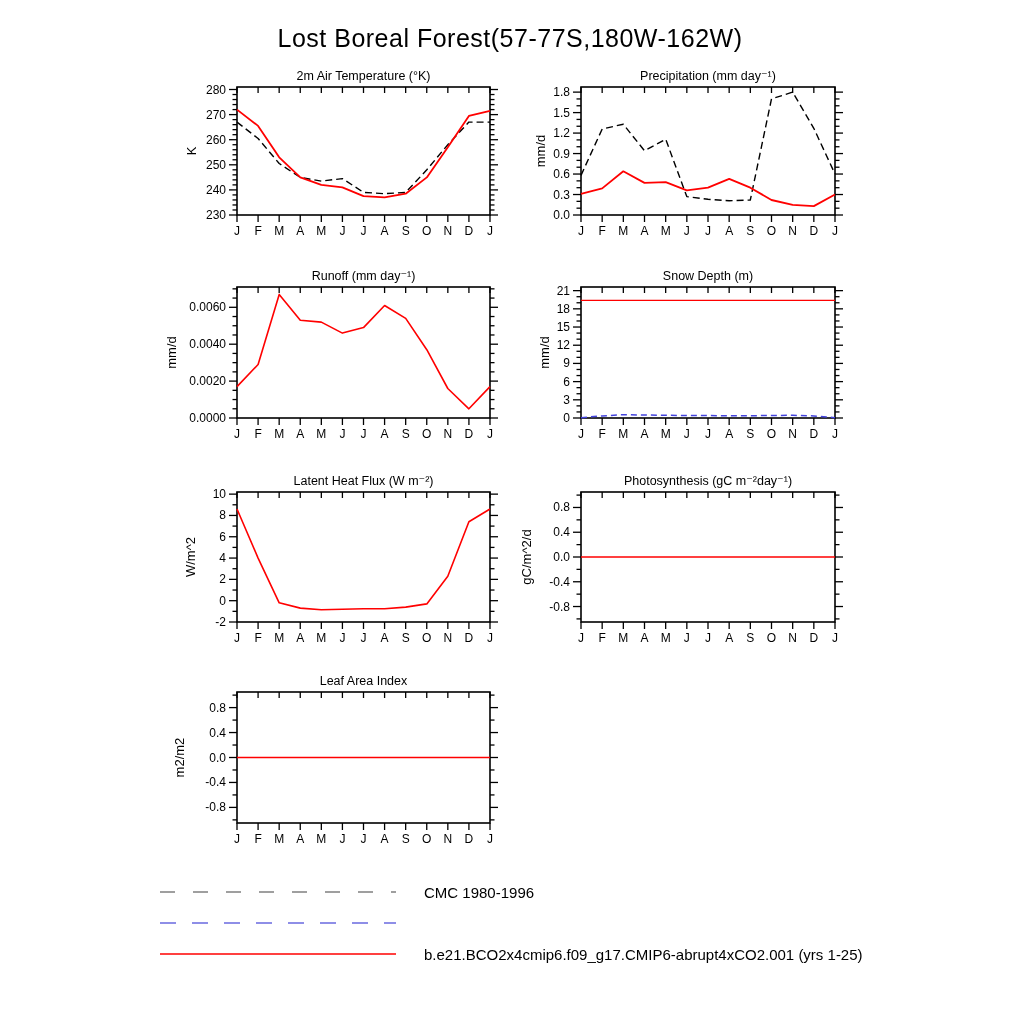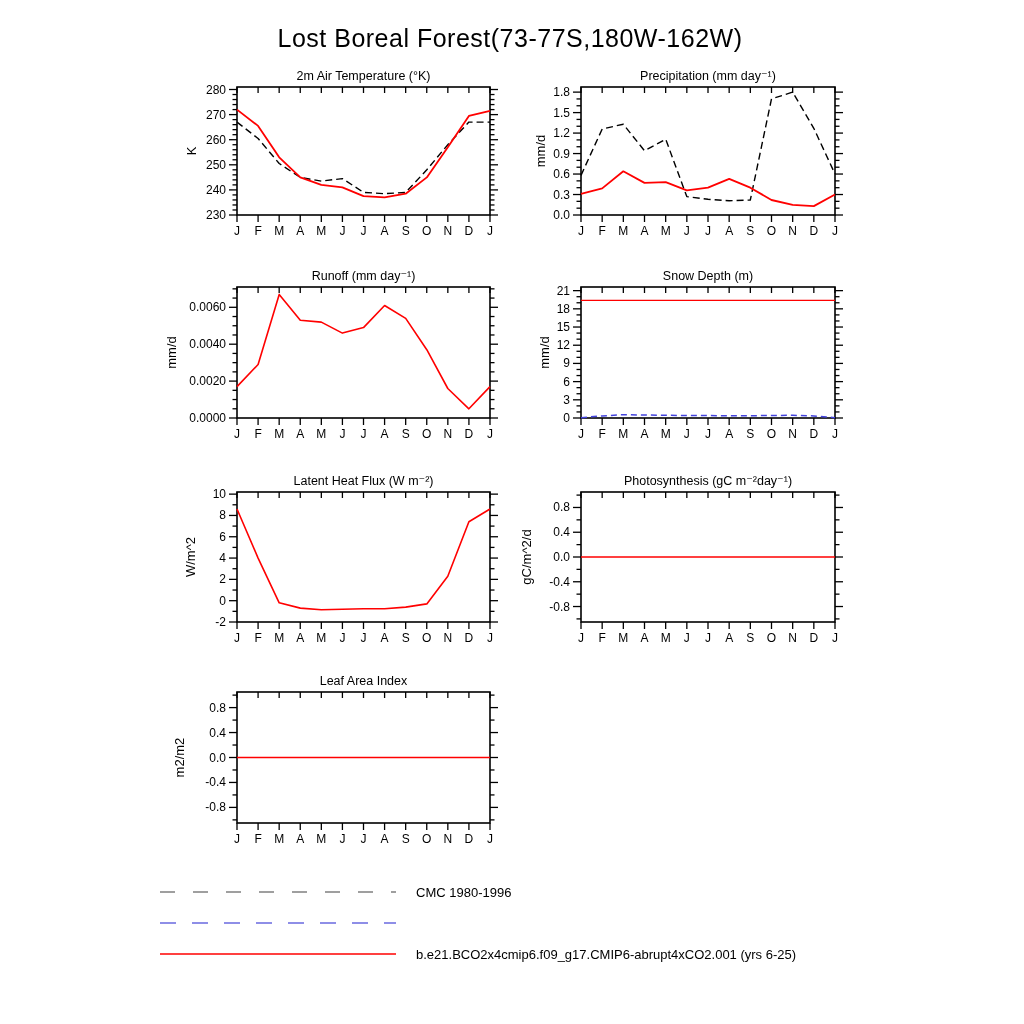--- a/index.html
+++ b/index.html
@@ -2,32 +2,32 @@
 <html><head>
 <meta charset="utf-8">
 <style>
   html,body{margin:0;padding:0;background:#ffffff;}
   body{width:1024px;height:1024px;font-family:"Liberation Sans","DejaVu Sans",sans-serif;color:#000;}
   .figure{position:relative;width:1024px;height:1024px;background:#fff;overflow:hidden;}
   .main-title{position:absolute;top:24px;left:0;width:1020px;text-align:center;font-size:25px;letter-spacing:0.5px;}
   #chart-canvas{position:absolute;top:0;left:0;width:1024px;height:1024px;}
   .legend-row{position:absolute;left:160px;display:flex;align-items:center;height:18px;}
   .legend-sample{width:236px;height:18px;flex:0 0 auto;}
-  .legend-label{margin-left:20px;font-size:13px;white-space:nowrap;}
+  .legend-label{margin-left:28px;font-size:15px;white-space:nowrap;}
   text{fill:#000;}
   .ptitle{font-size:12.5px;}
   .tick-label{font-size:12px;}
   .month-label{font-size:12px;}
   .ylab{font-size:13px;}
 </style>
 </head>
 <body>
 
 <div class="figure">
-  <div class="main-title">Lost Boreal Forest(73-77S,180W-162W)</div>
+  <div class="main-title">Lost Boreal Forest(57-77S,180W-162W)</div>
 
   <svg id="chart-canvas" viewBox="0 0 1024 1024" xmlns="http://www.w3.org/2000/svg">
       <g>
         <rect x="237" y="87" width="253" height="128" fill="none" stroke="#000" stroke-width="1.6"></rect>
         <text x="363.5" y="80" text-anchor="middle" class="ptitle">2m Air Temperature (°K)</text>
         <text x="196" y="151" text-anchor="middle" class="ylab" transform="rotate(-90 196 151)">K</text>
         <g stroke="#000" stroke-width="1.3">
           <line x1="237" y1="215" x2="237" y2="222"></line>
           <line x1="237" y1="87" x2="237" y2="93"></line>
           <line x1="258.0833333333333" y1="215" x2="258.0833333333333" y2="222"></line>
@@ -655,15 +655,15 @@
   </div>
   <div class="legend-row" style="top:914px">
     <svg class="legend-sample">
         <line class="lsample" x1="0" y1="9" x2="236" y2="9" stroke="#6a6ae0" stroke-width="1.6" stroke-dasharray="16,16"></line>
       </svg>
   </div>
   <div class="legend-row" style="top:945px">
     <svg class="legend-sample">
         <line class="lsample" x1="0" y1="9" x2="236" y2="9" stroke="#ff0000" stroke-width="1.4"></line>
       </svg>
-    <span class="legend-label">b.e21.BCO2x4cmip6.f09_g17.CMIP6-abrupt4xCO2.001 (yrs 6-25)</span>
+    <span class="legend-label">b.e21.BCO2x4cmip6.f09_g17.CMIP6-abrupt4xCO2.001 (yrs 1-25)</span>
   </div>
 </div>
 
 </body></html>

